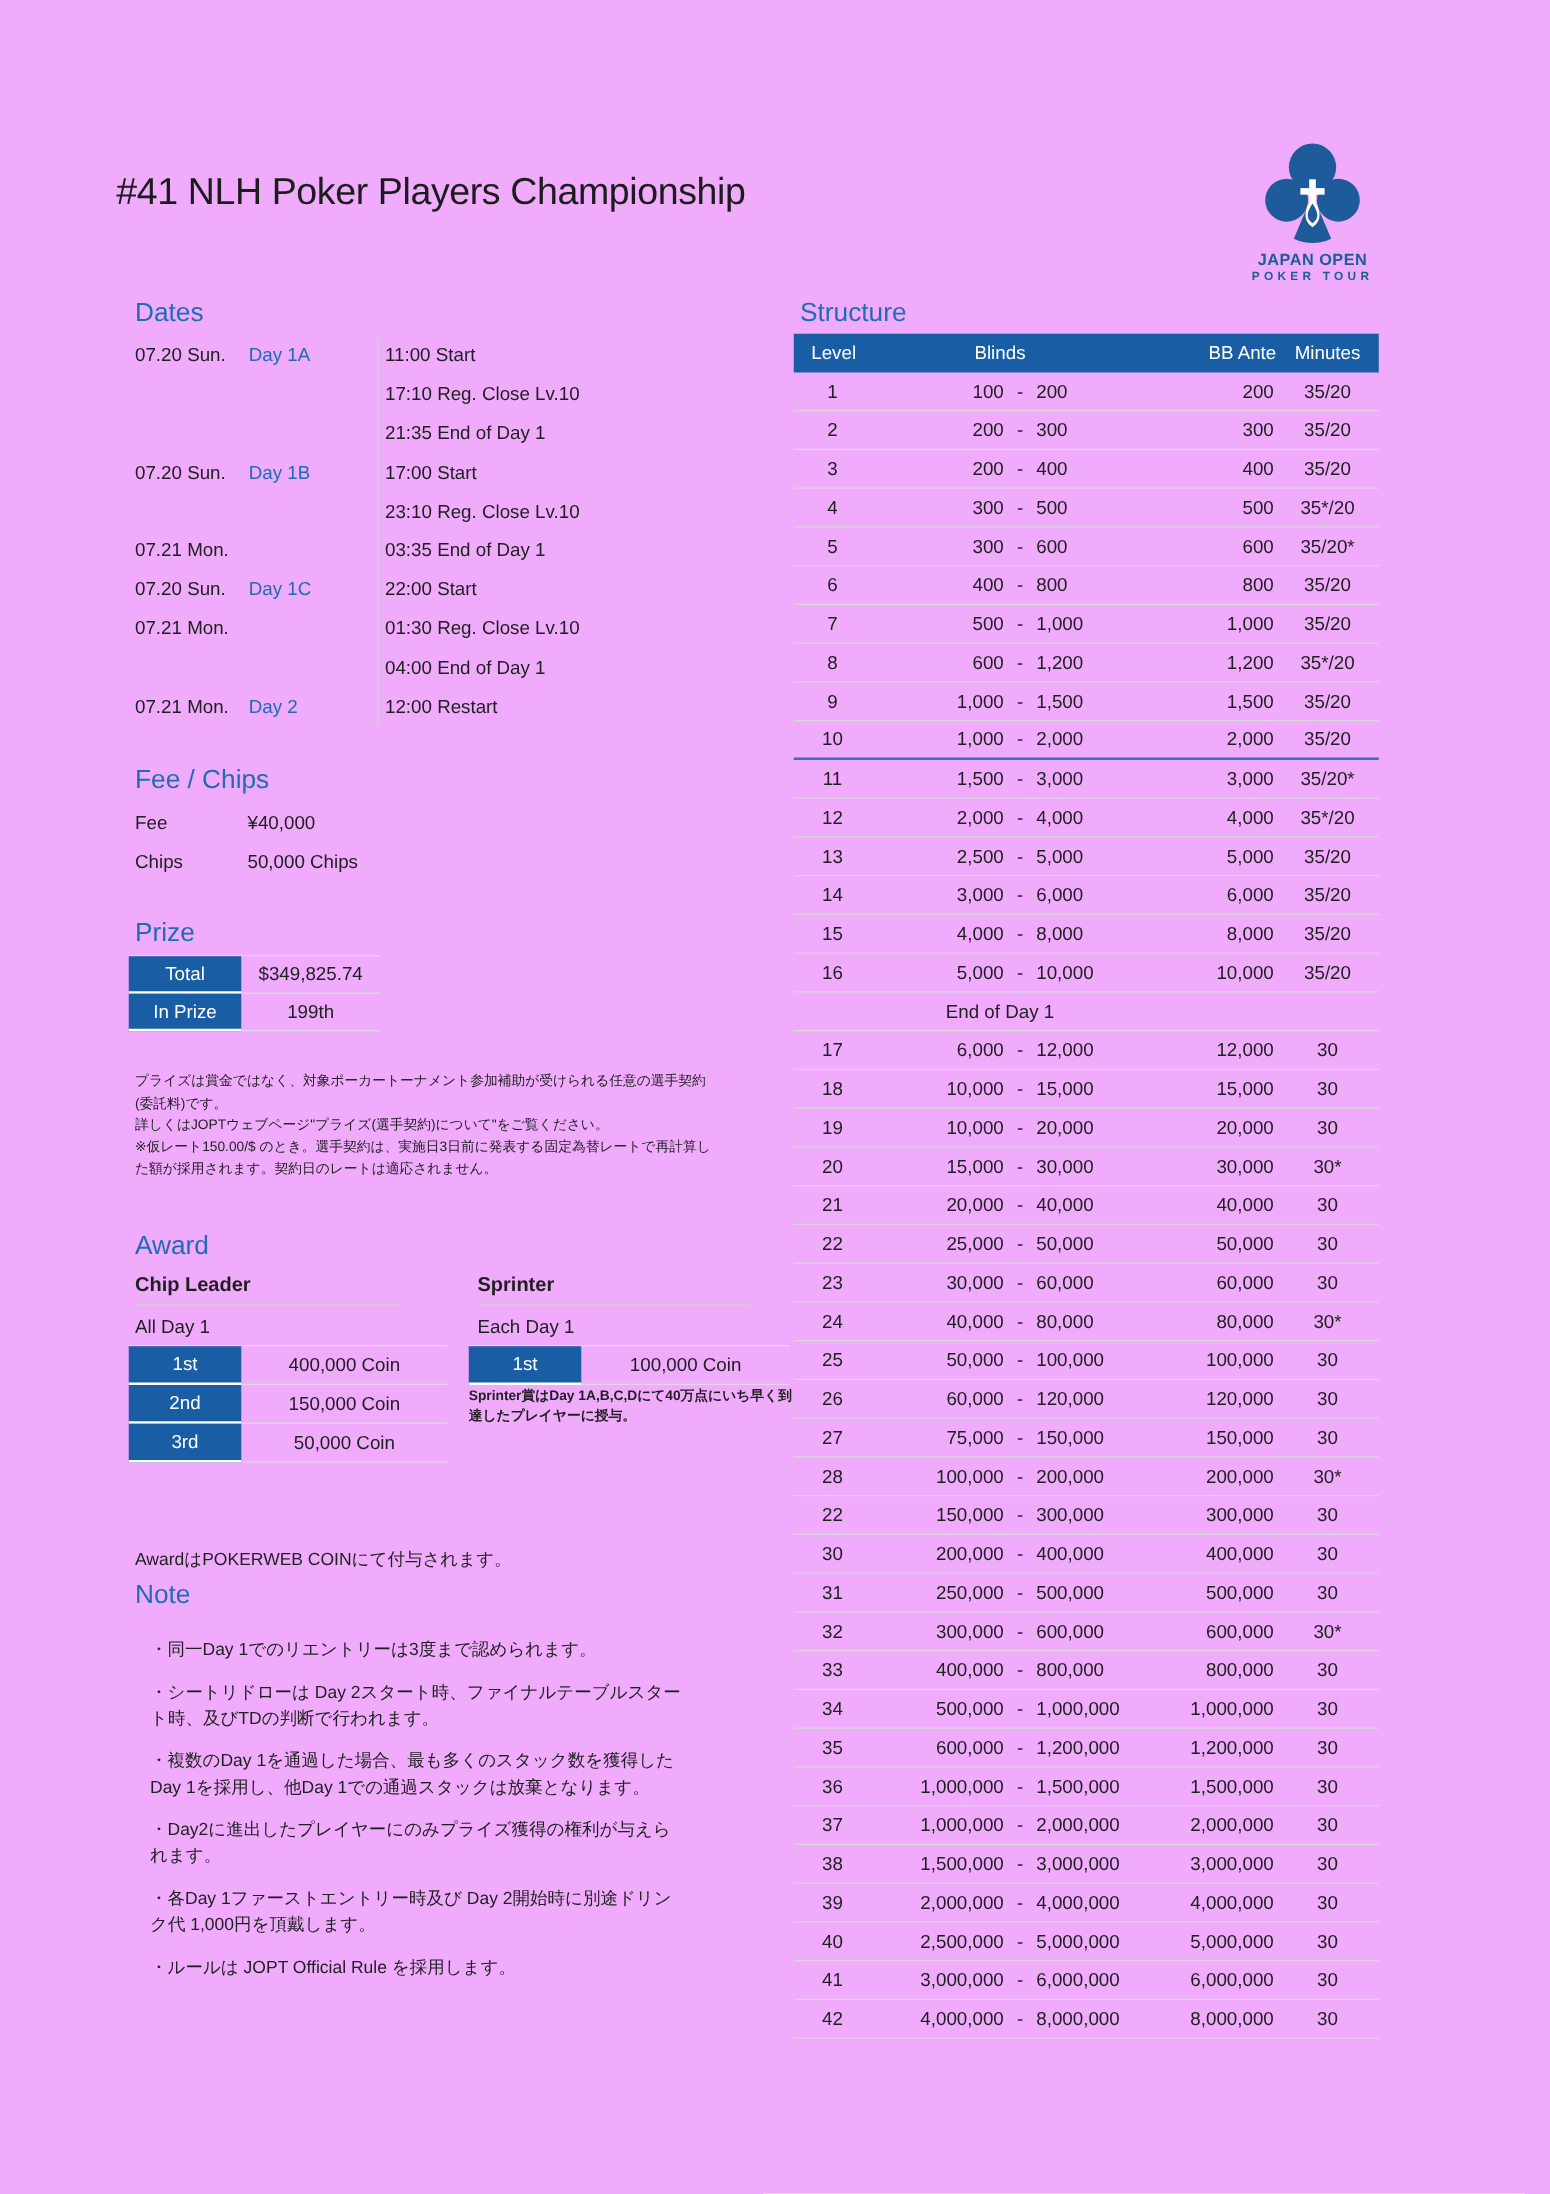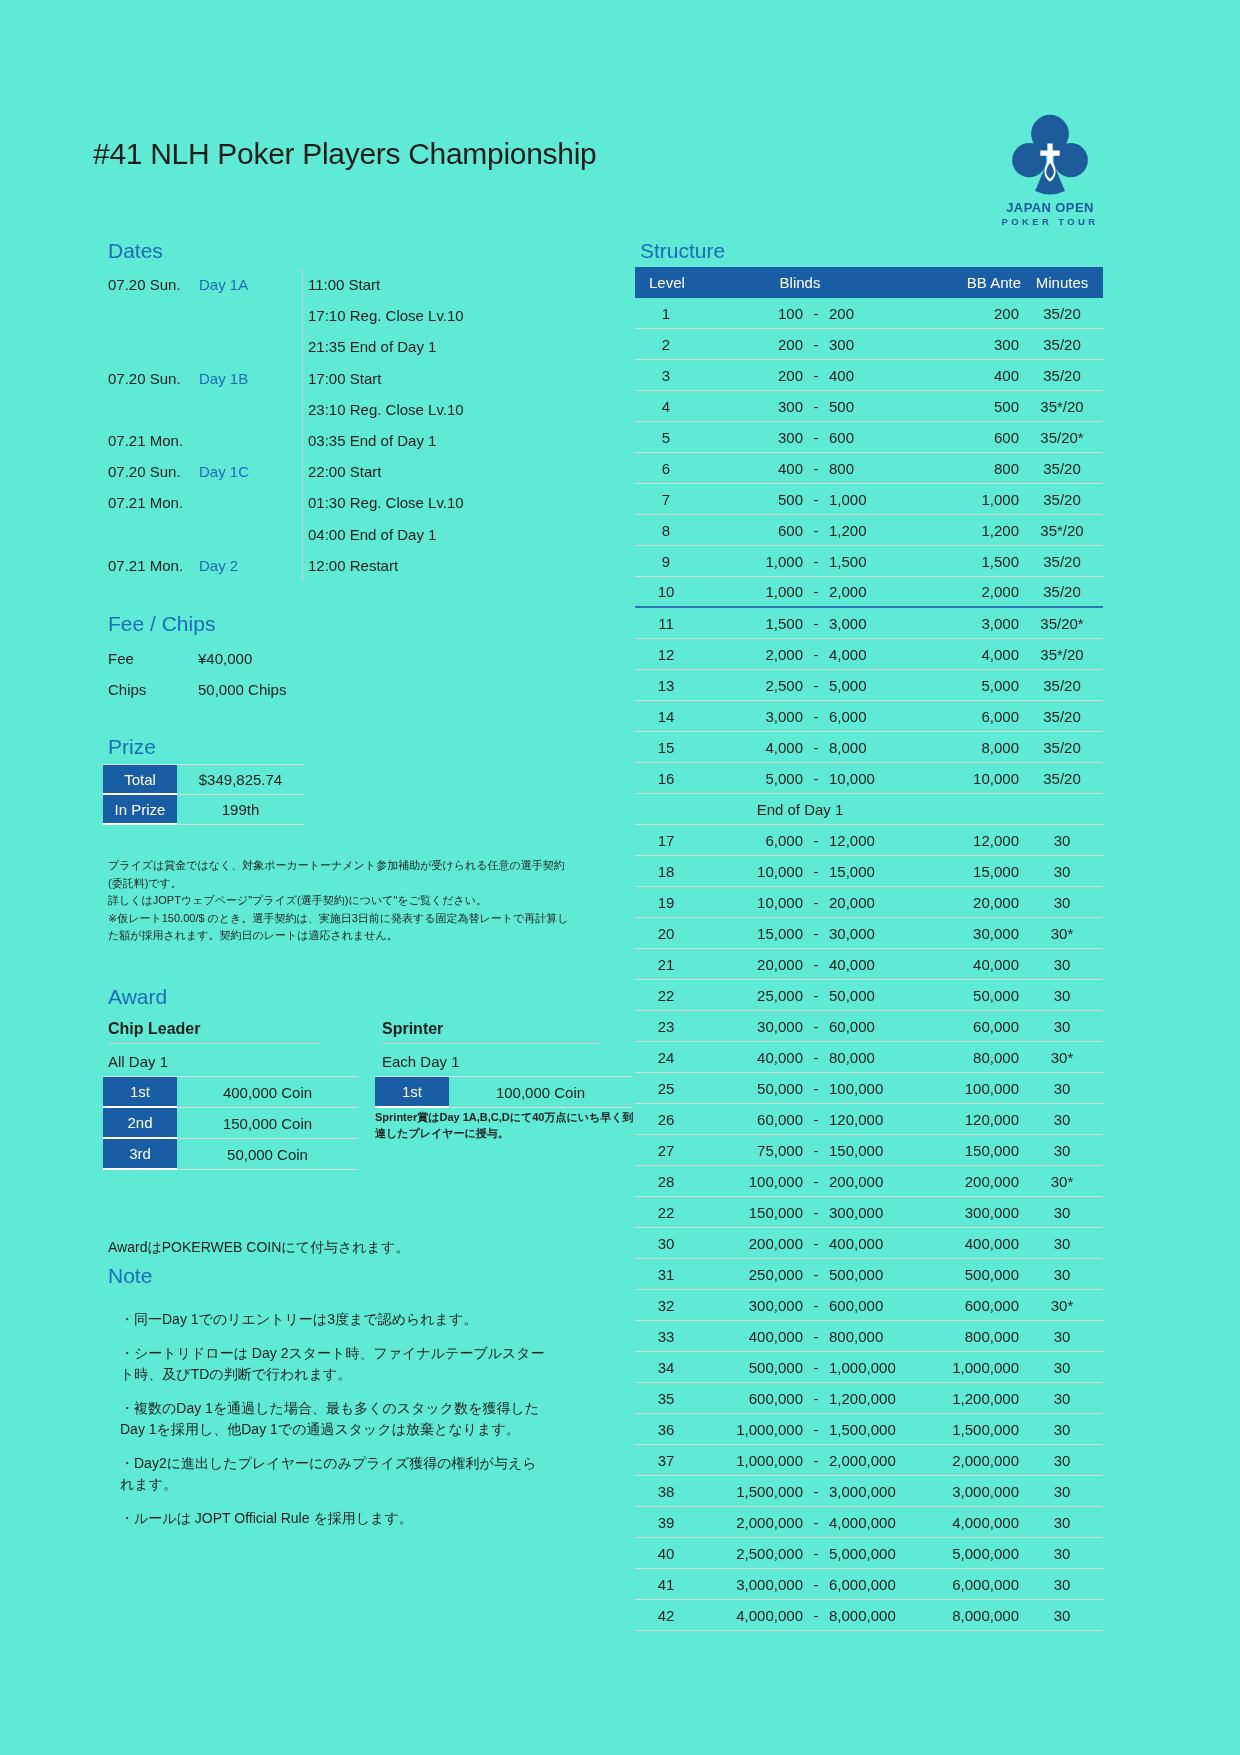--- a/index.html
+++ b/index.html
@@ -1,16 +1,16 @@
 <!DOCTYPE html>
 <html><head>
 <meta charset="utf-8">
 <style>
   html,body{margin:0;padding:0;background:#fff;}
-  .page{position:relative;width:1240px;height:1755px;background:#5eead4;overflow:hidden;
+  .page{position:relative;width:1240px;height:1755px;background:#f0abfc;overflow:hidden;
         font-family:"Liberation Sans","DejaVu Sans",sans-serif;color:var(--text,#1f1f1f);}
   .abs{position:absolute;}
   .doc-title{font-size:30px;letter-spacing:-0.3px;color:#1c1c1c;white-space:nowrap;}
   .sec-h{font-size:21px;color:var(--accent,#1e6cb5);white-space:nowrap;}
 
   
   .logo{width:106px;text-align:center;}
   .logo svg{display:block;margin:0 auto;}
   .logo-l1{font-size:13px;font-weight:bold;color:var(--logo-blue,#1e5b9b);letter-spacing:0.4px;margin-top:2px;white-space:nowrap;}
   .logo-l2{font-size:9.5px;font-weight:bold;color:var(--logo-blue,#1e5b9b);letter-spacing:3.4px;margin-top:1px;white-space:nowrap;}
@@ -22,21 +22,21 @@
   .dr-time{padding-left:6px;white-space:nowrap;}
   .v-divider{width:1px;background:var(--divider,#cfcfcf);}
 
   
   .fee-row{display:flex;height:31px;align-items:center;font-size:15px;}
   .fee-label{width:90px;}
 
   
   .blue-table{border-top:1px solid var(--cell-border,#dcdcdc);}
   .b-row{display:flex;height:30px;}
-  .b-rank{width:74px;background:var(--table-blue,#195ea5);color:#fff;display:flex;align-items:center;justify-content:center;
+  .b-rank{width:90px;background:var(--table-blue,#195ea5);color:#fff;display:flex;align-items:center;justify-content:center;
           font-size:15px;border-bottom:2px solid #fff;box-sizing:border-box;}
   .b-value{flex:1;display:flex;align-items:center;justify-content:center;font-size:15px;
            border-bottom:1px solid var(--cell-border,#dcdcdc);box-sizing:border-box;}
   .a-row{height:31px;}
 
   .jp-small{font-size:11px;line-height:17.5px;}
   .jp-small p{margin:0;}
 
   .award-sub{font-size:15px;}
   .award-title{font-size:16px;font-weight:bold;padding-bottom:5px;border-bottom:1px solid var(--divider,#cfcfcf);}
@@ -206,20 +206,21 @@
   <div class="abs jp-small" style="left:375px;top:1110px;width:262px;line-height:15.5px;font-weight:bold;">Sprinter賞はDay 1A,B,C,Dにて40万点にいち早く到達したプレイヤーに授与。</div>
 
   <div class="abs award-footer" style="left:108px;top:1239px;">AwardはPOKERWEB COINにて付与されます。</div>
 
   <div class="abs sec-h" style="left:108px;top:1264px;">Note</div>
   <div class="abs note-items" style="left:108px;top:1297px;width:452px;" id="note-items">
       <p>・同一Day 1でのリエントリーは3度まで認められます。</p>
       <p>・シートリドローは Day 2スタート時、ファイナルテーブルスタート時、及びTDの判断で行われます。</p>
       <p>・複数のDay 1を通過した場合、最も多くのスタック数を獲得した Day 1を採用し、他Day 1での通過スタックは放棄となります。</p>
       <p>・Day2に進出したプレイヤーにのみプライズ獲得の権利が与えられます。</p>
+      <p>・各Day 1ファーストエントリー時及び Day 2開始時に別途ドリンク代 1,000円を頂戴します。</p>
       <p>・ルールは JOPT Official Rule を採用します。</p>
     </div>
 
   <div class="abs sec-h" style="left:640px;top:239px;">Structure</div>
   <div class="abs st-table" style="left:635px;top:267px;">
     <div class="st-head">
       <span class="sh-level">Level</span>
       <span class="sh-blinds">Blinds</span>
       <span class="sh-ante">BB Ante</span>
       <span class="sh-min">Minutes</span>

